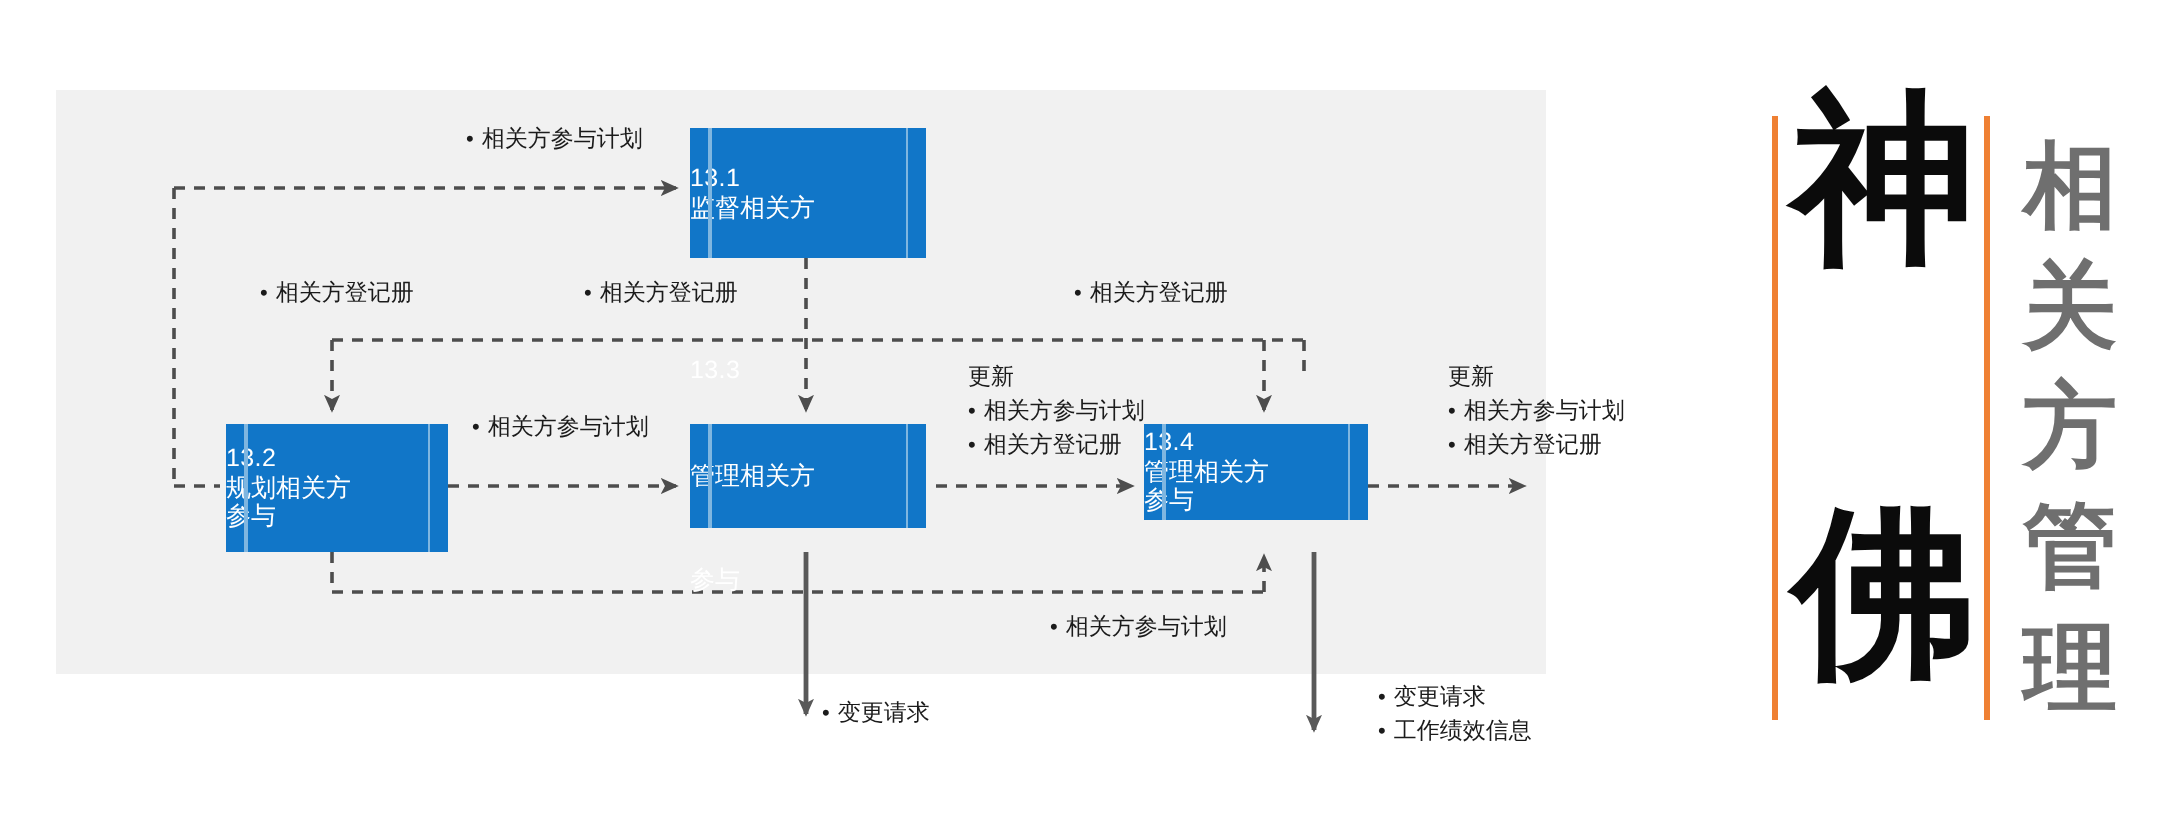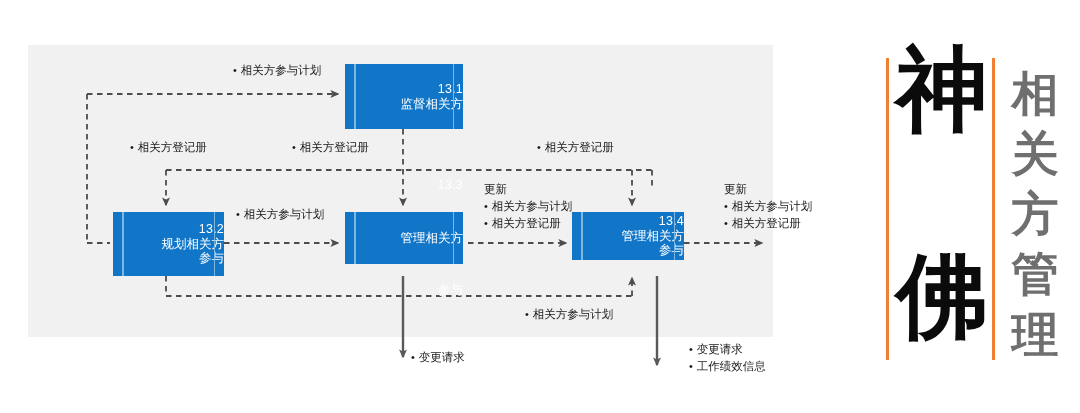--- a/index.html
+++ b/index.html
@@ -18,21 +18,21 @@
     position:absolute;left:28px;top:45px;width:745px;height:292px;
     background:#f1f1f1;
   }
   svg#wires{position:absolute;left:0;top:0;width:840px;height:413px;overflow:visible;}
 
   .proc-box{
     position:absolute;
     background:#1176c8;
     box-sizing:border-box;
     color:#ffffff;
-    display:flex;flex-direction:column;align-items:flex-end;justify-content:center;
+    display:flex;flex-direction:column;align-items:flex-start;justify-content:center;
     line-height:1.16;
     text-align:center;
   }
   .proc-box .lip-l,.proc-box .lip-r{
     position:absolute;top:0;bottom:0;width:1.5px;background:#7fb6e0;
   }
   .proc-box .lip-l{left:9px;}
   .proc-box .lip-r{right:9px;}
   .proc-num{font-size:12.5px;font-weight:400;letter-spacing:.2px;}
   .proc-name{font-size:12.5px;font-weight:400;}

